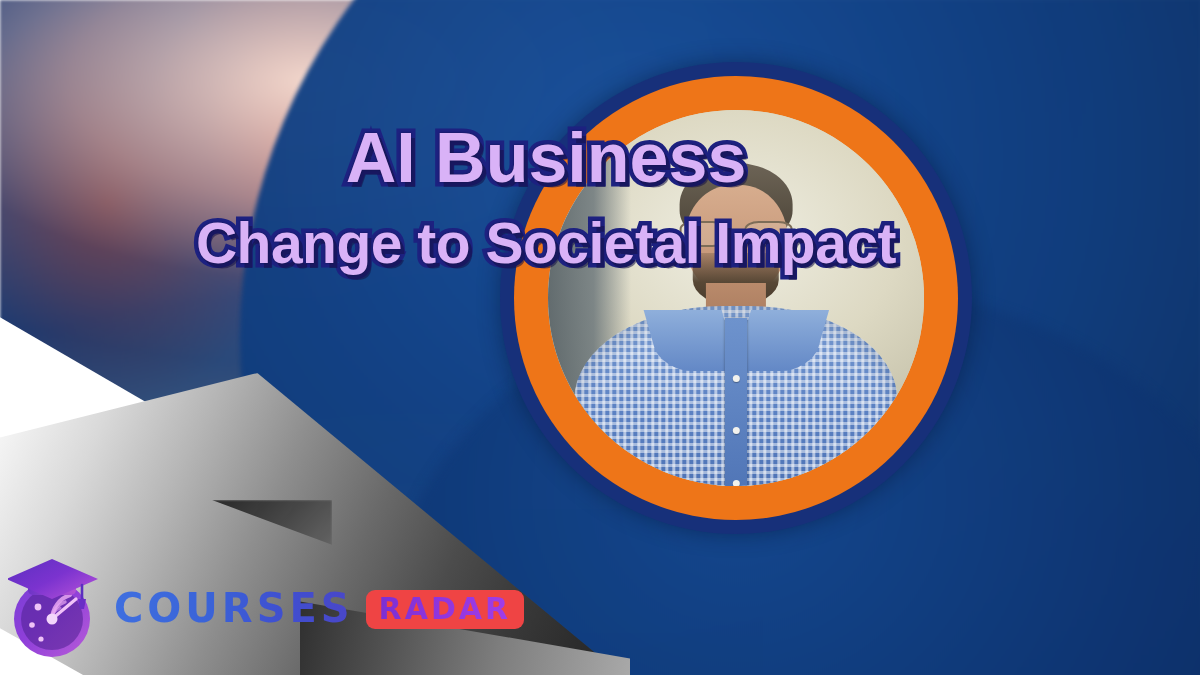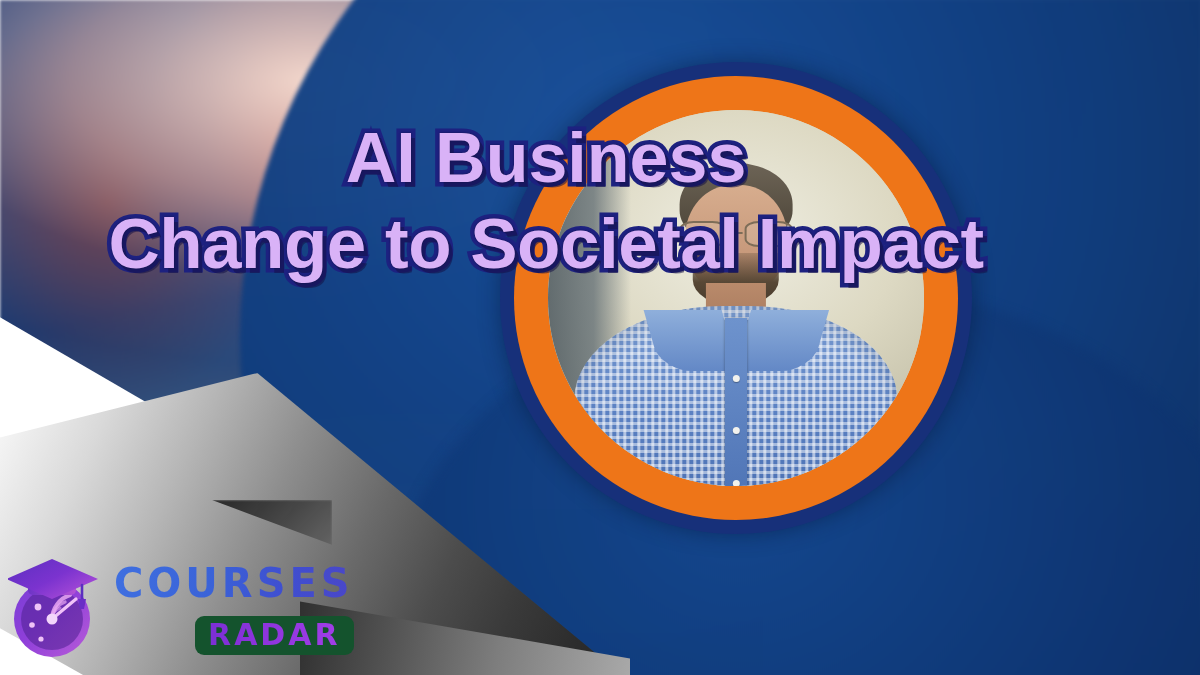--- a/index.html
+++ b/index.html
@@ -256,46 +256,46 @@
     letter-spacing:-0.5px;
     color:#d9b2f7;
     -webkit-text-stroke:9px #1d2180;
     paint-order: stroke fill;
     text-shadow:
       4px 5px 0 rgba(20,16,70,0.55),
       0 0 2px rgba(20,16,70,0.9);
     white-space:nowrap;
   }
   .headline .line.l1 { letter-spacing:0px; }
-  .headline .line.l3 { font-size:71px; }
+  .headline .line.l3 { font-size:57px; }
 
   
   .brand {
     position:absolute;
     left:8px; bottom:14px;
     display:flex;
     align-items:center;
     gap:14px;
   }
   .brand-mark { width:92px; height:106px; display:block; }
-  .brand-text { display:flex; flex-direction:column; gap:12px; }
+  .brand-text { display:flex; flex-direction:row; gap:12px; }
   .brand-courses {
     font-family:"DejaVu Sans", sans-serif;
     font-weight:700;
     font-size:40px;
     line-height:42px;
     letter-spacing:4px;
     background:linear-gradient(95deg,#3f6fe0 0%, #3a63d8 40%, #3f4fd0 70%, #4a46c8 100%);
     -webkit-background-clip:text;
     background-clip:text;
     color:transparent;
   }
   .brand-radar-wrap {
     align-self:flex-end;
-    background:#14532d;
+    background:#ef4444;
     border-radius:9px;
     padding:3px 13px 4px 13px;
   }
   .brand-radar {
     font-family:"DejaVu Sans", sans-serif;
     font-weight:700;
     font-size:30px;
     line-height:32px;
     letter-spacing:3px;
     background:linear-gradient(95deg,#7b2fd4 0%, #8f35dd 45%, #a23ee8 100%);

